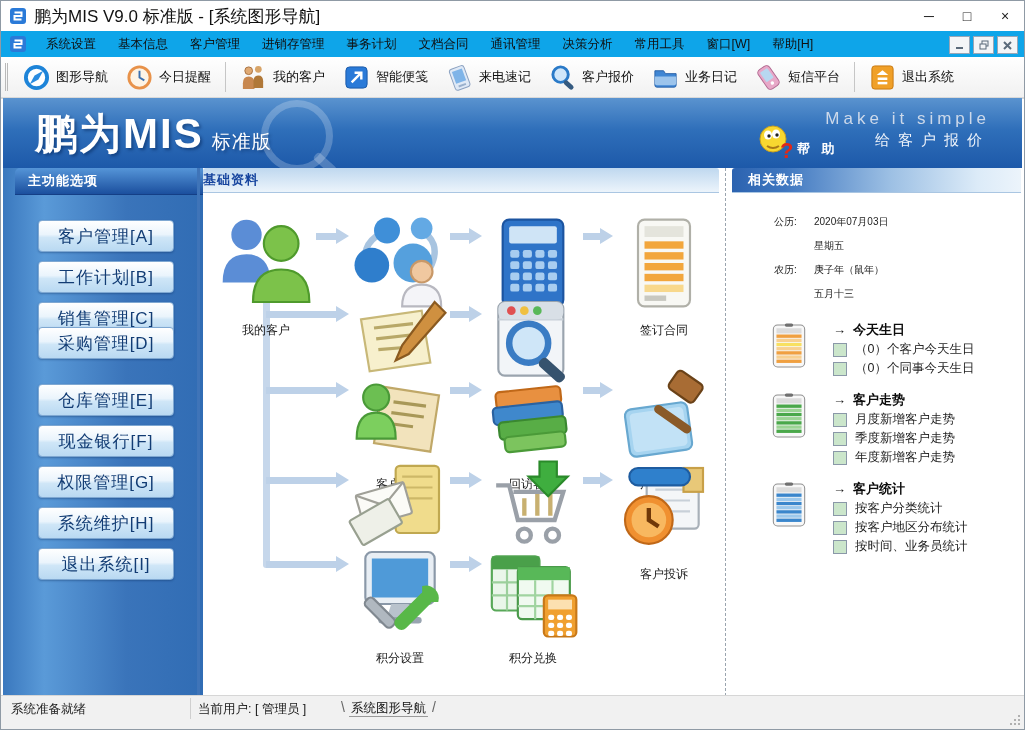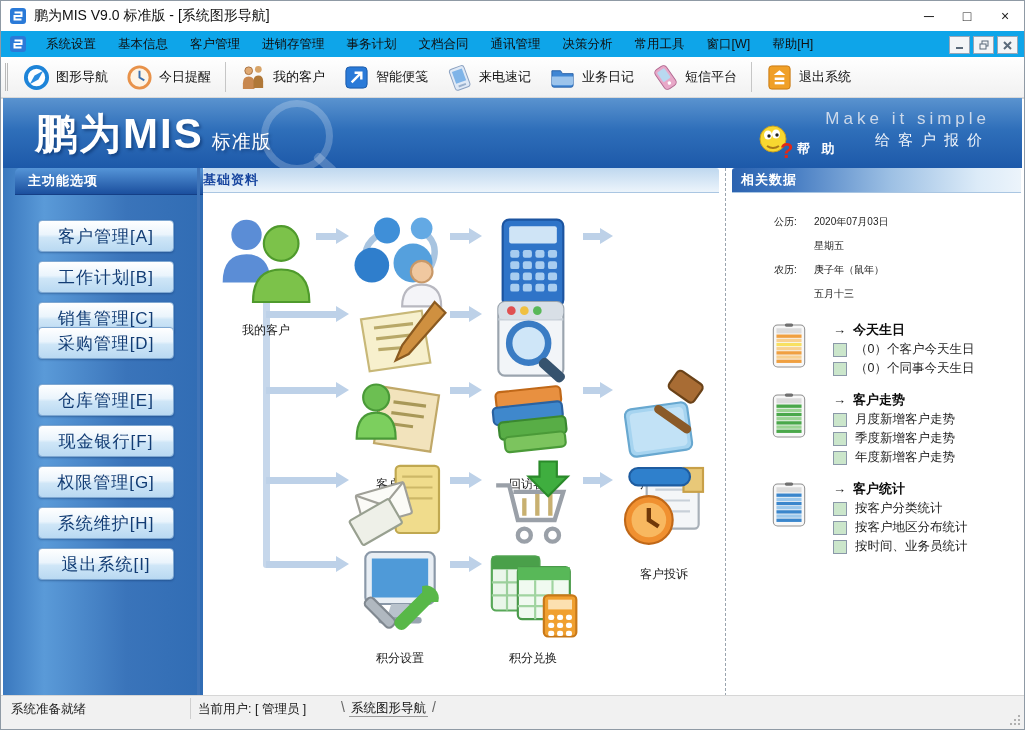--- a/index.html
+++ b/index.html
@@ -4,21 +4,21 @@
 <style>
   html,body{margin:0;padding:0;background:#d8d8d8;}
   .window{
     position:relative;width:1025px;height:730px;box-sizing:border-box;
     background:#fff;border:1px solid #8f9aa5;overflow:hidden;
     font-family:"Liberation Sans","DejaVu Sans",sans-serif;color:#000;
   }
   
   .titlebar{position:absolute;left:0;top:0;right:0;height:30px;background:#fff;display:flex;align-items:center;}
   .titlebar .appicon{width:16px;height:16px;margin:0 8px 0 9px;}
-  .titlebar .title{font-size:14px;color:#111;}
+  .titlebar .title{font-size:17px;color:#111;}
   .win-controls{position:absolute;right:0;top:0;height:30px;display:flex;}
   .win-btn{width:38px;height:30px;display:flex;align-items:center;justify-content:center;font-size:14px;color:#222;cursor:default;}
   
   .menubar{position:absolute;left:0;top:30px;right:0;height:26px;background:#0ea5e9;display:flex;align-items:center;border-bottom:1px solid #e4e4e4;}
   .menubar .appicon{width:16px;height:16px;margin:0 9px 0 9px;}
   .menu-item{font-size:12.5px;color:#101010;padding:4px 11px;white-space:nowrap;}
   .mdi-controls{position:absolute;right:6px;top:5px;display:flex;gap:3px;}
   .mdi-btn{width:19px;height:16px;border:1px solid #99a6b6;background:#f3f5f7;display:flex;align-items:center;justify-content:center;}
   
   .toolbar{position:absolute;left:0;top:56px;right:0;height:40px;background:linear-gradient(#ffffff,#f1f1f1);border-bottom:2px solid #d9d9d9;display:flex;align-items:center;}
@@ -62,21 +62,21 @@
   .flow-node .fic{width:48px;height:48px;margin:0 auto;}
   .flow-node .flabel{font-size:12px;color:#1a1a1a;margin-top:3px;white-space:nowrap;}
   .harrow{position:absolute;height:7px;background:#bdd1e8;}
   .harrow::after{content:"";position:absolute;left:100%;top:50%;transform:translateY(-50%);
     width:0;height:0;border-left:13px solid #bdd1e8;border-top:8px solid transparent;border-bottom:8px solid transparent;}
   .trunk{position:absolute;width:7px;background:#c6d7eb;border-radius:3px;}
   
   .right-panel{position:absolute;left:722px;top:0;width:295px;height:100%;background:#fff;border-left:1px dashed #9aa4ae;}
   .right-panel .panel-header{margin-left:6px;border-radius:3px 3px 0 0;
     background:linear-gradient(90deg,#2c63b0 0%,#3f77c0 18%,#9dc0e4 55%,#dcebf8 85%,#ecf4fb 100%);
-    color:#fff;padding-left:9px;border-bottom:1px solid #aac6e2;}
+    color:#fff;padding-left:16px;border-bottom:1px solid #aac6e2;}
   .calendar{margin:17px 0 0 48px;font-size:10px;color:#1c1c1c;}
   .cal-row{line-height:24px;display:flex;}
   .cal-label{width:40px;display:inline-block;}
   .sections{margin:14px 0 0 44px;}
   .section{display:flex;margin-bottom:12px;}
   .section .sicon{width:38px;height:46px;flex:0 0 38px;margin-top:3px;}
   .section .stext{margin-left:25px;}
   .sec-title{font-size:13px;font-weight:bold;color:#0c0c0c;line-height:20px;}
   .sec-title .sarrow{font-weight:bold;color:#1a1a1a;margin-right:7px;}
   .sec-item{font-size:12.5px;color:#1e1e1e;line-height:19px;display:flex;align-items:center;}
@@ -182,20 +182,27 @@
       </div>
       <div class="tool-btn">
         <span class="ticon"><svg viewBox="0 0 28 28" width="100%" height="100%">
             <g transform="rotate(-20 14 14)">
               <rect x="6" y="3" width="16" height="23" rx="3" fill="#dfe9f6" stroke="#8aa0c0"></rect>
               <rect x="8.5" y="6" width="11" height="13" fill="#7fb4e8"></rect>
               <rect x="10" y="21.5" width="8" height="2" fill="#9ab0cc"></rect>
             </g>
           </svg></span>
         <span class="tlabel">来电速记</span>
+      </div>
+      <div class="tool-btn">
+        <span class="ticon"><svg viewBox="0 0 28 28" width="100%" height="100%">
+            <circle cx="12" cy="11" r="8" fill="#cfe6fa" stroke="#2a7ac8" stroke-width="3"></circle>
+            <rect x="16" y="16" width="12" height="5" rx="2.5" transform="rotate(42 17 18)" fill="#355a80"></rect>
+          </svg></span>
+        <span class="tlabel">客户报价</span>
       </div>
       <div class="tool-btn">
         <span class="ticon"><svg viewBox="0 0 28 28" width="100%" height="100%">
             <path d="M3 7 h9 l2 3 h11 v12 q0 2-2 2 H5 q-2 0-2-2 z" fill="#3f86d4" stroke="#2a62a8"></path>
             <path d="M3 13 h22 v7 q0 2-2 2 H5 q-2 0-2-2 z" fill="#9cc4ec"></path>
           </svg></span>
         <span class="tlabel">业务日记</span>
       </div>
       <div class="tool-btn">
         <span class="ticon"><svg viewBox="0 0 28 28" width="100%" height="100%">
@@ -289,20 +296,32 @@
                   <rect x="13.5" y="28.4" width="4.2" height="3.6" rx="1"></rect>
                   <rect x="19.3" y="28.4" width="4.2" height="3.6" rx="1"></rect>
                   <rect x="25.1" y="28.4" width="4.2" height="3.6" rx="1"></rect>
                   <rect x="30.900000000000002" y="28.4" width="4.2" height="3.6" rx="1"></rect>
                   <rect x="13.5" y="33.6" width="4.2" height="3.6" rx="1"></rect>
                   <rect x="19.3" y="33.6" width="4.2" height="3.6" rx="1"></rect>
                   <rect x="25.1" y="33.6" width="4.2" height="3.6" rx="1"></rect>
                   <rect x="30.900000000000002" y="33.6" width="4.2" height="3.6" rx="1"></rect>
                 </g>
               </svg></span><div class="flabel">给客户报价</div></div>
+          <div class="flow-node" style="left: 409px; top: 17px;"><span class="fic"><svg viewBox="0 0 48 48" width="100%" height="100%">
+                <rect x="12" y="4" width="24" height="40" rx="3" fill="#f8f8f4" stroke="#b0b0a8"></rect>
+                <rect x="15" y="7" width="18" height="5" fill="#e4e4dc"></rect>
+                <g fill="#f2a63c">
+                  <rect x="15" y="14" width="18" height="3.4"></rect>
+                  <rect x="15" y="19" width="18" height="3.4"></rect>
+                  <rect x="15" y="24" width="18" height="3.4"></rect>
+                  <rect x="15" y="29" width="18" height="3.4"></rect>
+                </g>
+                <rect x="15" y="34" width="18" height="3.4" fill="#f8d88c"></rect>
+                <rect x="15" y="39" width="10" height="2.5" fill="#c8c8c0"></rect>
+              </svg></span><div class="flabel">签订合同</div></div>
           <div class="harrow" style="left: 113px; top: 38.5px; width: 20px;"></div>
           <div class="harrow" style="left: 247px; top: 38.5px; width: 19px;"></div>
           <div class="harrow" style="left: 380px; top: 38.5px; width: 17px;"></div>
           <div class="harrow" style="left: 63px; top: 116.5px; width: 70px;"></div>
           <div class="flow-node" style="left: 145px; top: 95px;"><span class="fic"><svg viewBox="0 0 48 48" width="100%" height="100%">
                 <path d="M6 14 L34 10 L38 34 L10 38 Z" fill="#f7f0cd" stroke="#c8b878"></path>
                 <path d="M12 18 l18-2 M13 23 l18-2 M14 28 l12-1" stroke="#b8a868" stroke-width="1.5" fill="none"></path>
                 <path d="M40 6 L45 11 L28 30 L22 33 L25 26 Z" fill="#cf9040" stroke="#8a5a20"></path>
               </svg></span><div class="flabel">来电速记</div></div>
           <div class="flow-node" style="left: 278px; top: 95px;"><span class="fic"><svg viewBox="0 0 48 48" width="100%" height="100%">

